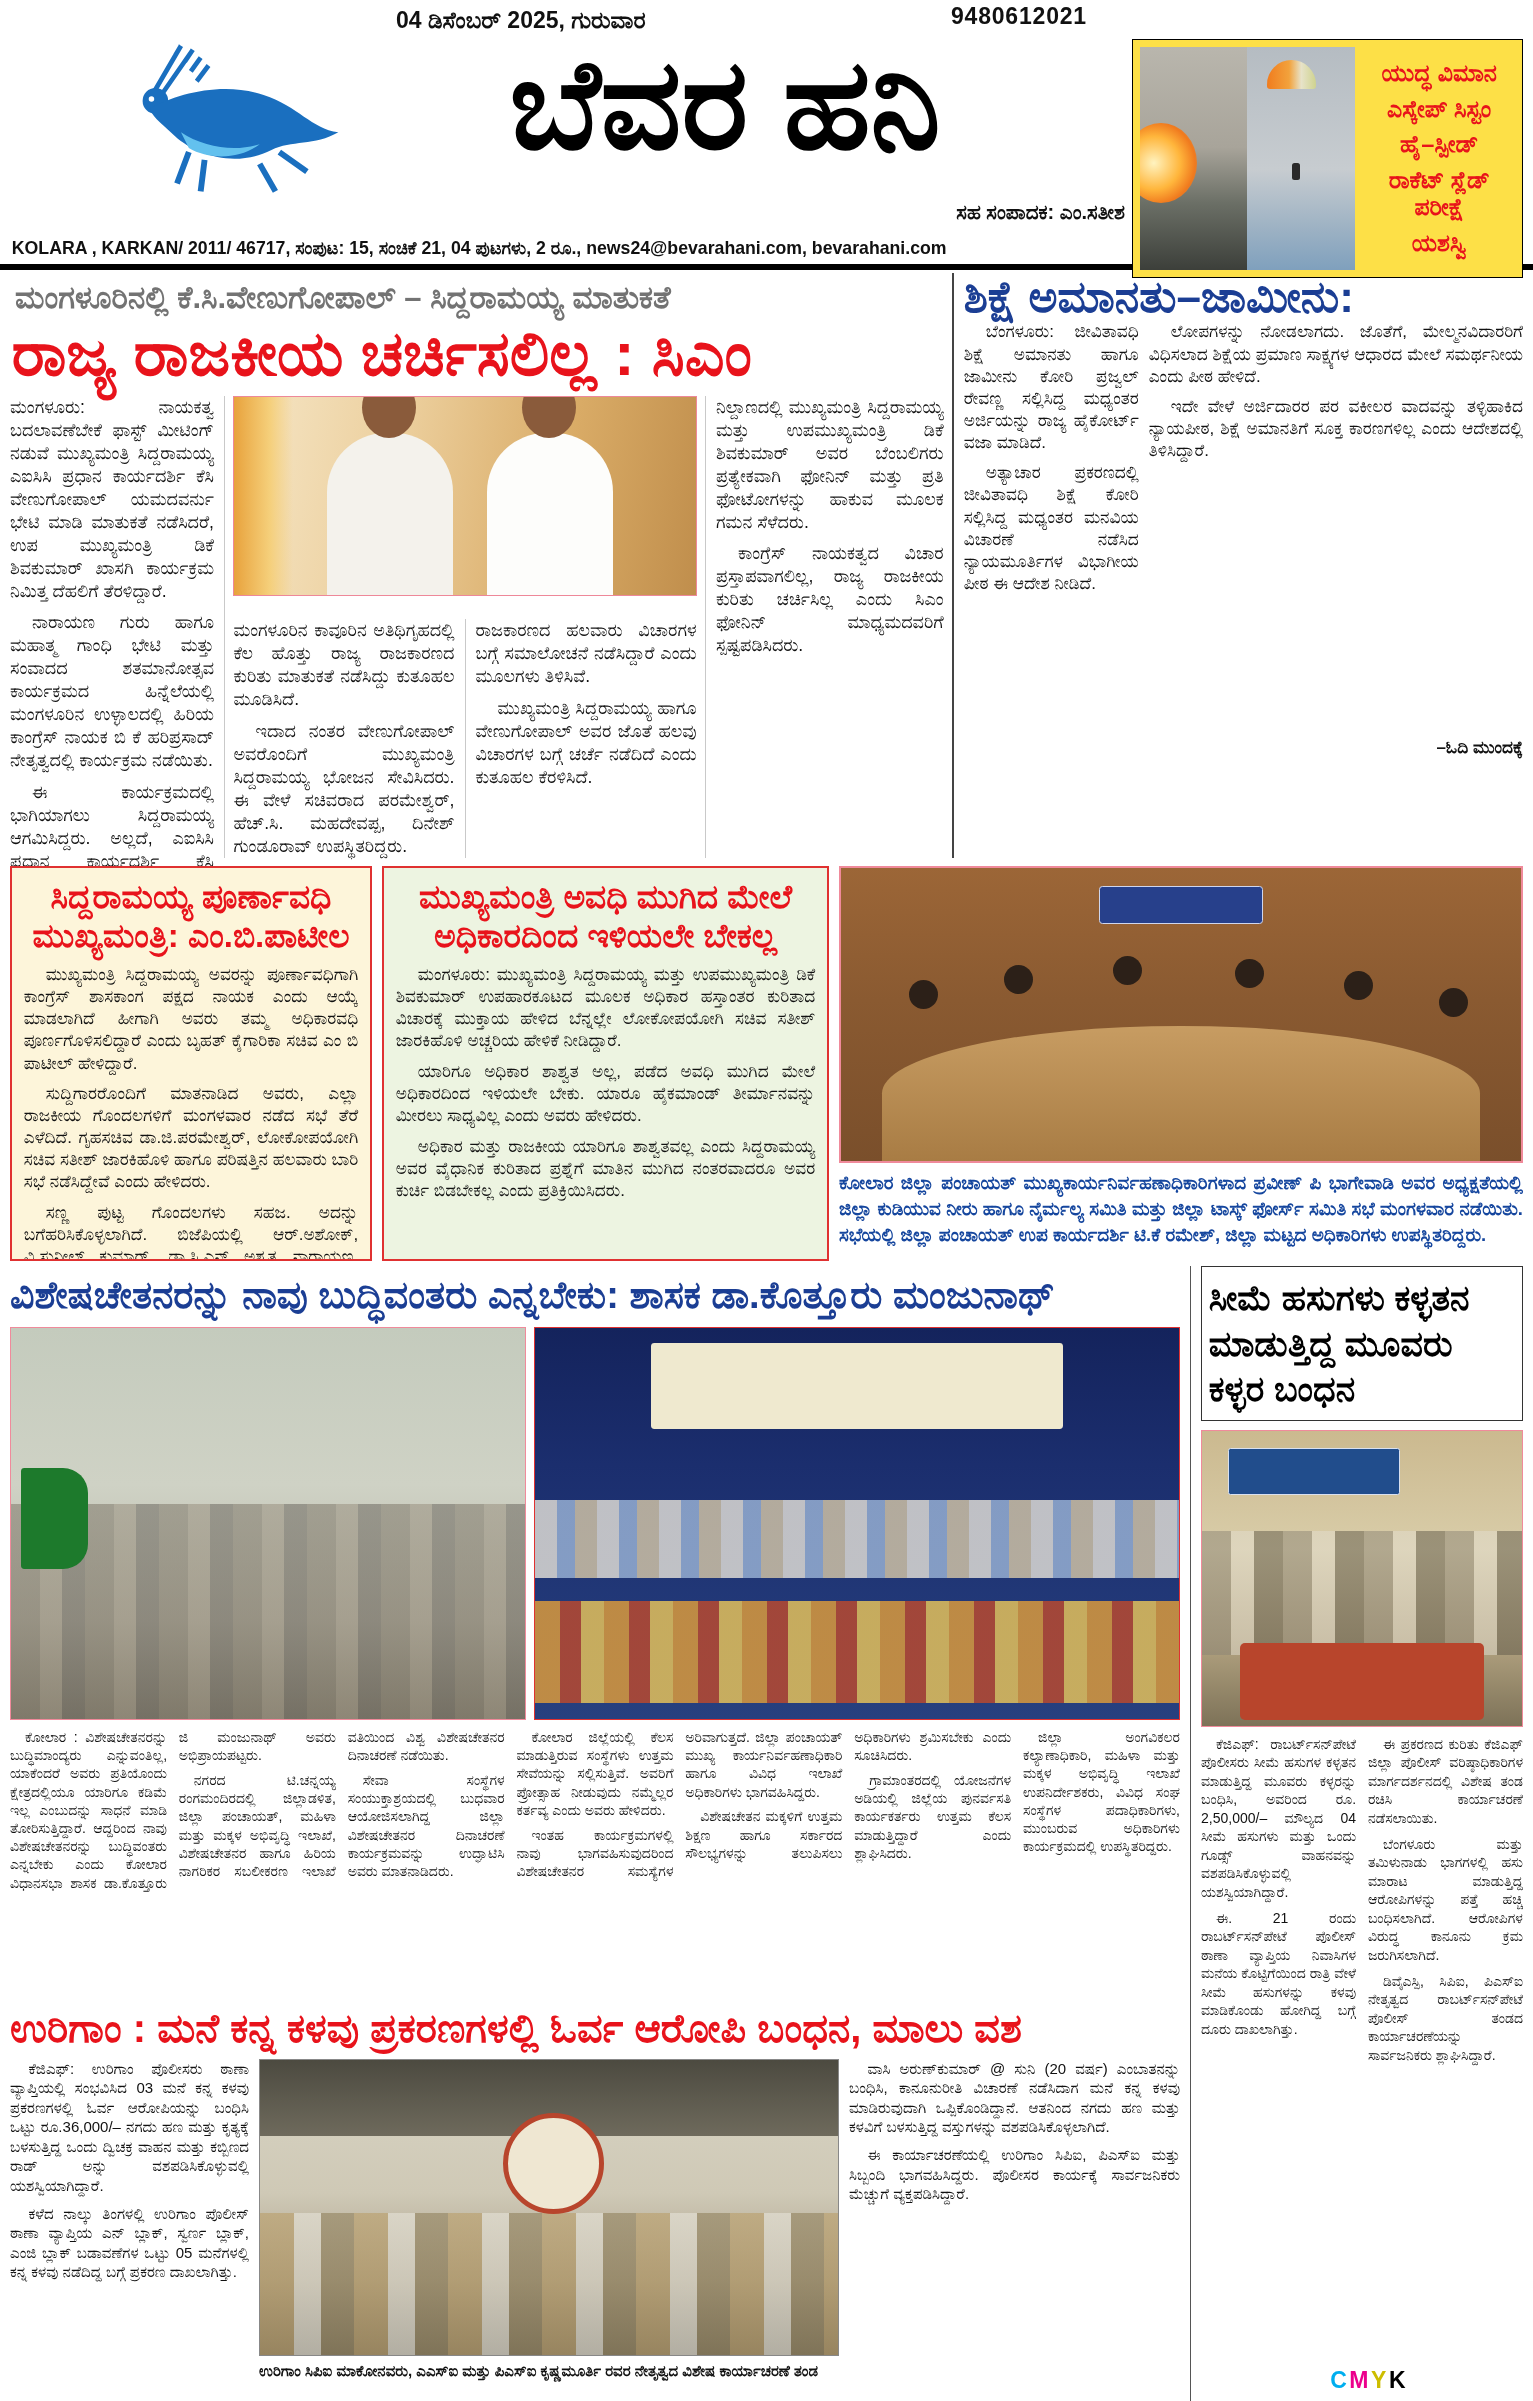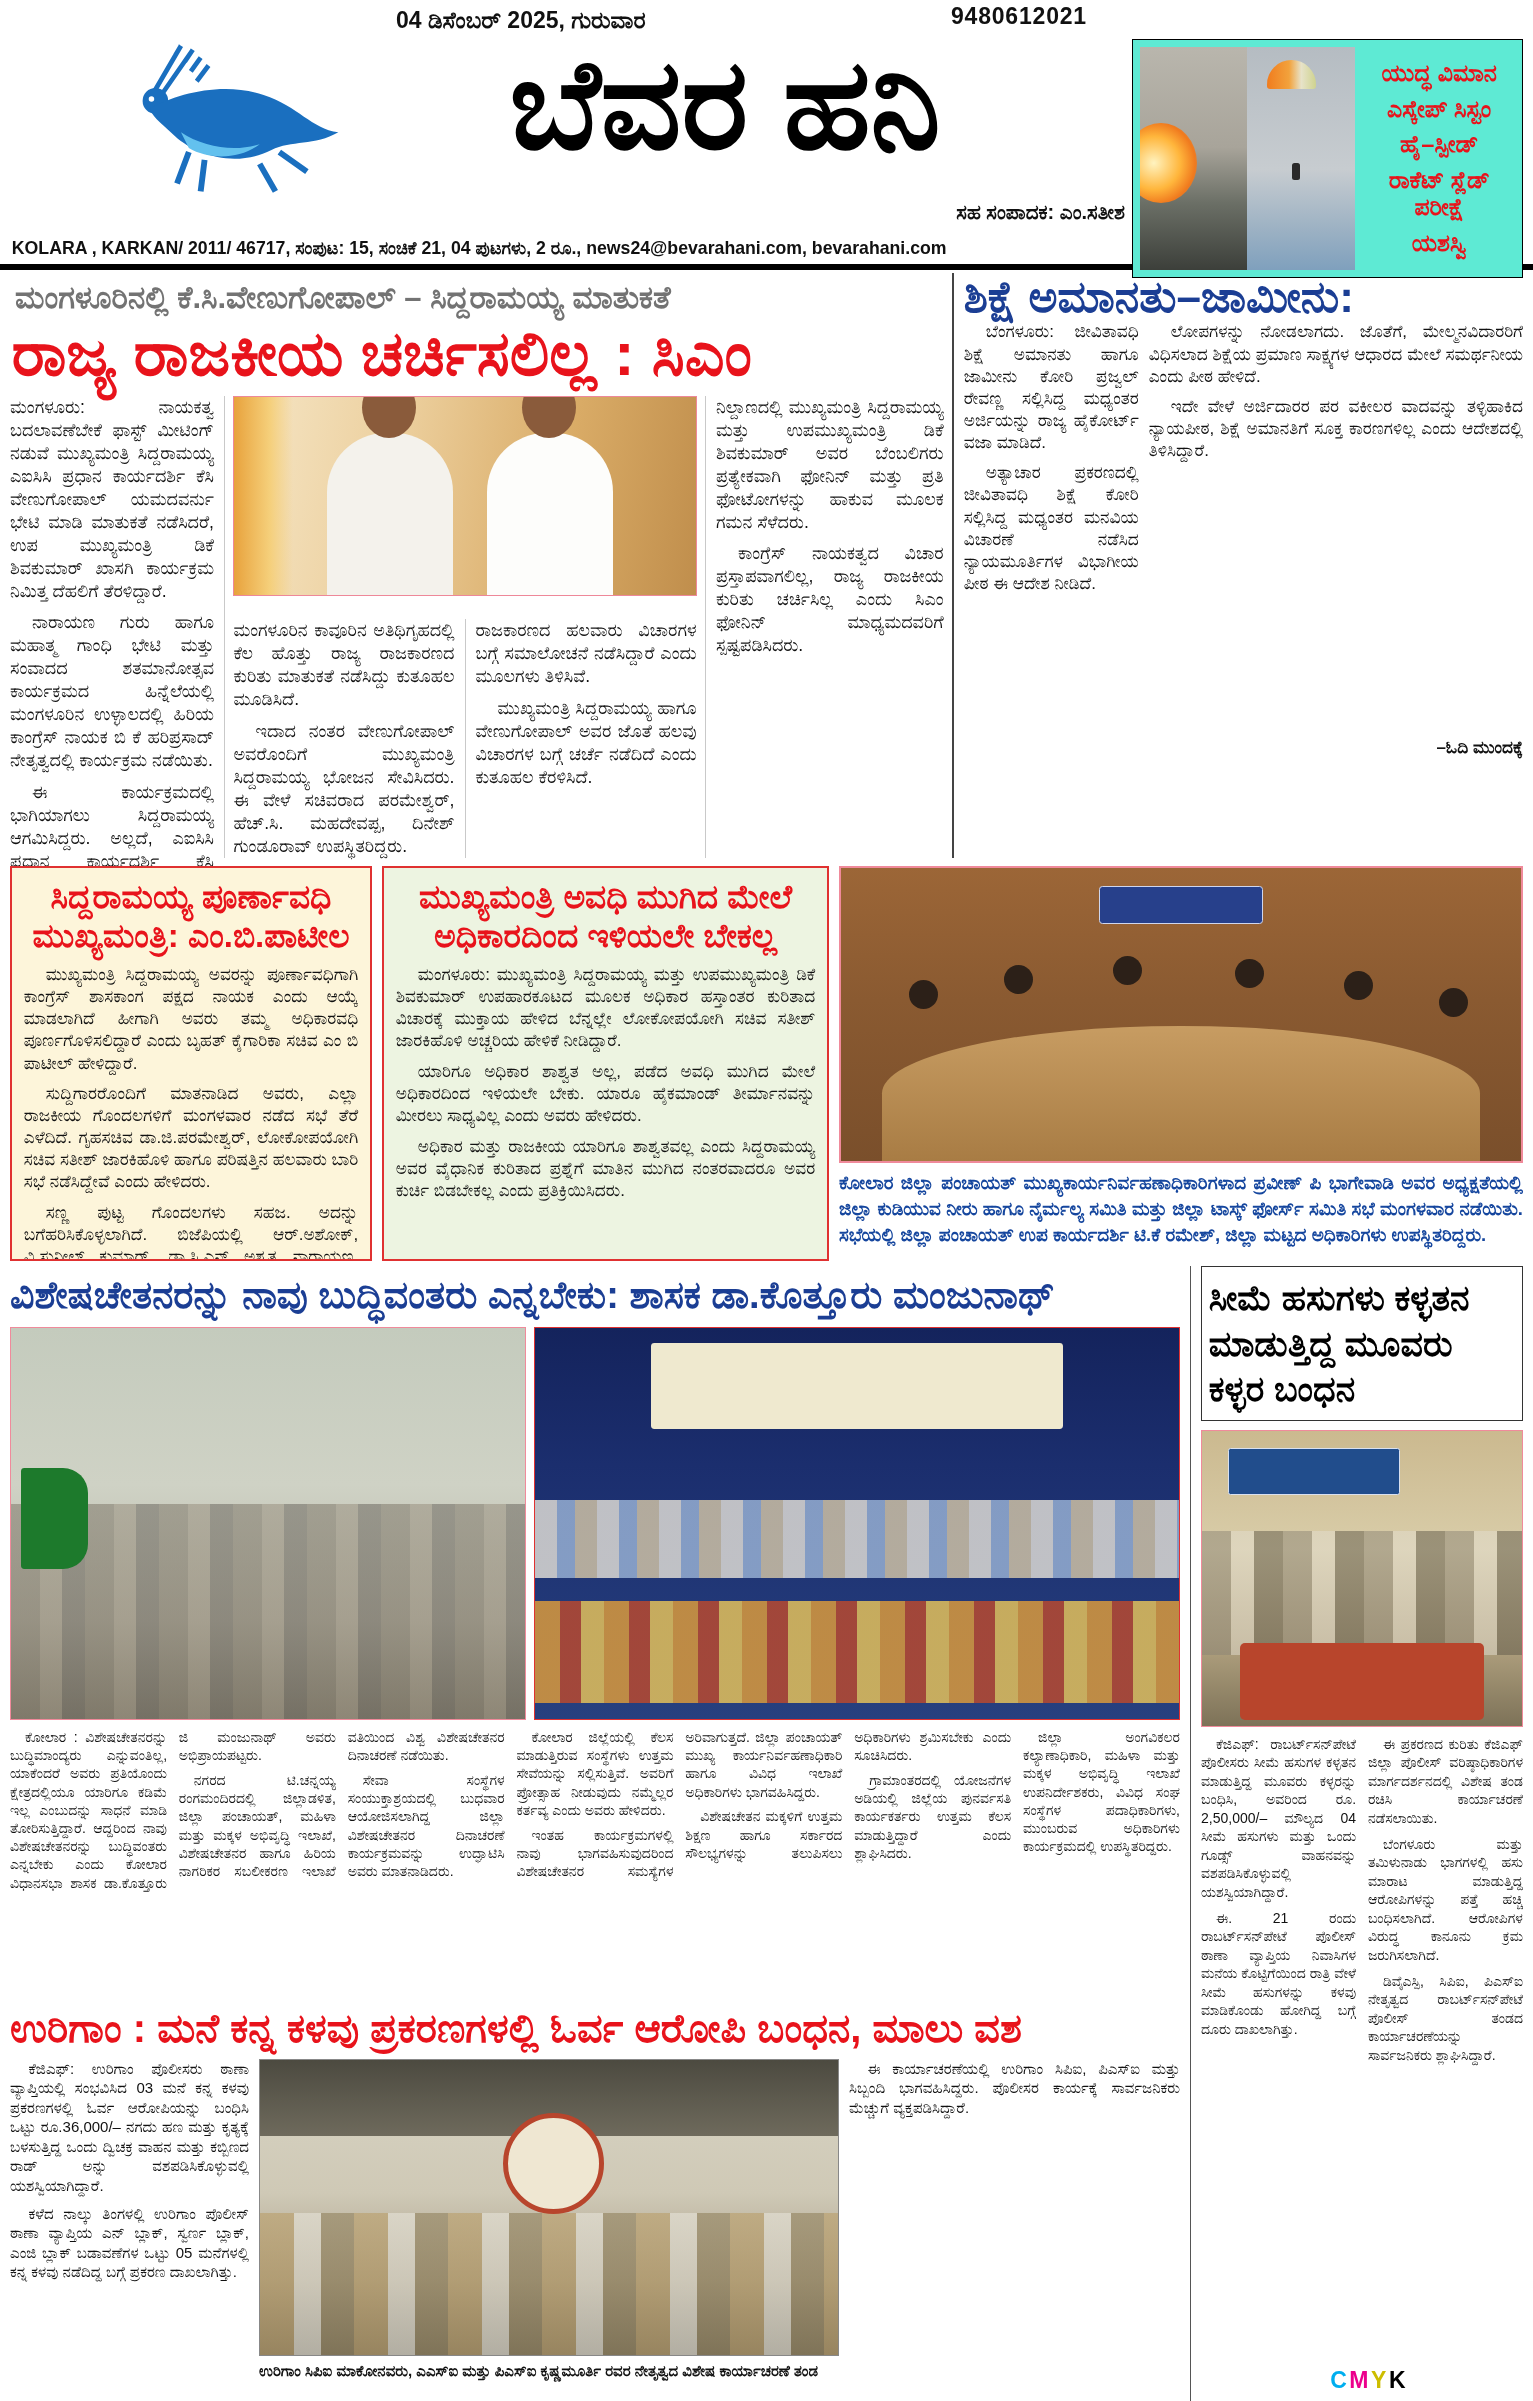--- a/index.html
+++ b/index.html
@@ -15,21 +15,21 @@
   .phone-line { position:absolute; left:951px; top:3.4px; font-size:23px; font-weight:700; letter-spacing:0.8px; }
   .masthead { position:relative; height:202px; }
   .logo { position:absolute; left:118px; top:0px; width:244px; height:181px; }
   .paper-title {
     position:absolute; left:329px; top:-23.6px; width:792px; text-align:center;
     font-size:126px; font-weight:800; color:#000; white-space:nowrap; line-height:1.5;
   }
   .editor-line { position:absolute; left:788px; top:167px; width:337px; text-align:right; font-size:20px; font-weight:700; }
   .promo-box {
     position:absolute; right:10px; top:5px; width:391px; height:239px;
-    border:1.7px solid #000; background:#5eead4; padding:6.7px; display:flex; gap:8.4px;
+    border:1.7px solid #000; background:#fde047; padding:6.7px; display:flex; gap:8.4px;
   }
   .promo-photo { width:215px; height:100%; display:flex; }
   .promo-photo .half-rocket { width:50%; height:100%;
     background:linear-gradient(180deg,#b9b6ad 0%,#a8a49a 45%,#6b6f66 70%,#3c3f3a 100%); position:relative; overflow:hidden;}
   .promo-photo .half-rocket .flame { position:absolute; left:-15px; top:34%; width:72px; height:80px; border-radius:50%;
     background:radial-gradient(circle at 40% 50%, #fff3c0 0%, #ffb63c 45%, #f07a1e 70%, rgba(240,122,30,0) 100%); }
   .promo-photo .half-sky { width:50%; height:100%;
     background:linear-gradient(180deg,#b5bcc2 0%,#c7ccd0 55%,#9fb3c4 80%,#7fa0bd 100%); position:relative; overflow:hidden;}
   .promo-photo .half-sky .chute { position:absolute; left:18%; top:6%; width:49px; height:29px;
     border-radius:51px 51px 6.7px 6.7px;
@@ -321,20 +321,21 @@
         </div>
         <div class="burg-mid">
           <div class="burg-photo">
             <div class="roof"></div>
             <div class="officers"></div>
             <div class="sign-circle"></div>
           </div>
           <div class="burg-caption">ಉರಿಗಾಂ ಸಿಪಿಐ ಮಾಕೋನವರು, ಎಎಸ್ಐ ಮತ್ತು ಪಿಎಸ್ಐ ಕೃಷ್ಣಮೂರ್ತಿ ರವರ ನೇತೃತ್ವದ ವಿಶೇಷ ಕಾರ್ಯಾಚರಣೆ ತಂಡ</div>
         </div>
         <div class="burg-c3">
+          <p>ವಾಸಿ ಅರುಣ್‌ಕುಮಾರ್ @ ಸುನಿ (20 ವರ್ಷ) ಎಂಬಾತನನ್ನು ಬಂಧಿಸಿ, ಕಾನೂನುರೀತಿ ವಿಚಾರಣೆ ನಡೆಸಿದಾಗ ಮನೆ ಕನ್ನ ಕಳವು ಮಾಡಿರುವುದಾಗಿ ಒಪ್ಪಿಕೊಂಡಿದ್ದಾನೆ. ಆತನಿಂದ ನಗದು ಹಣ ಮತ್ತು ಕಳವಿಗೆ ಬಳಸುತ್ತಿದ್ದ ವಸ್ತುಗಳನ್ನು ವಶಪಡಿಸಿಕೊಳ್ಳಲಾಗಿದೆ.</p>
           <p>ಈ ಕಾರ್ಯಾಚರಣೆಯಲ್ಲಿ ಉರಿಗಾಂ ಸಿಪಿಐ, ಪಿಎಸ್ಐ ಮತ್ತು ಸಿಬ್ಬಂದಿ ಭಾಗವಹಿಸಿದ್ದರು. ಪೊಲೀಸರ ಕಾರ್ಯಕ್ಕೆ ಸಾರ್ವಜನಿಕರು ಮೆಚ್ಚುಗೆ ವ್ಯಕ್ತಪಡಿಸಿದ್ದಾರೆ.</p>
         </div>
       </div>
     </div>
 
     <div class="lower-right">
       <div class="cattle-headbox">
         <div>ಸೀಮೆ ಹಸುಗಳು ಕಳ್ಳತನ</div>
         <div>ಮಾಡುತ್ತಿದ್ದ ಮೂವರು</div>
         <div>ಕಳ್ಳರ ಬಂಧನ</div>

